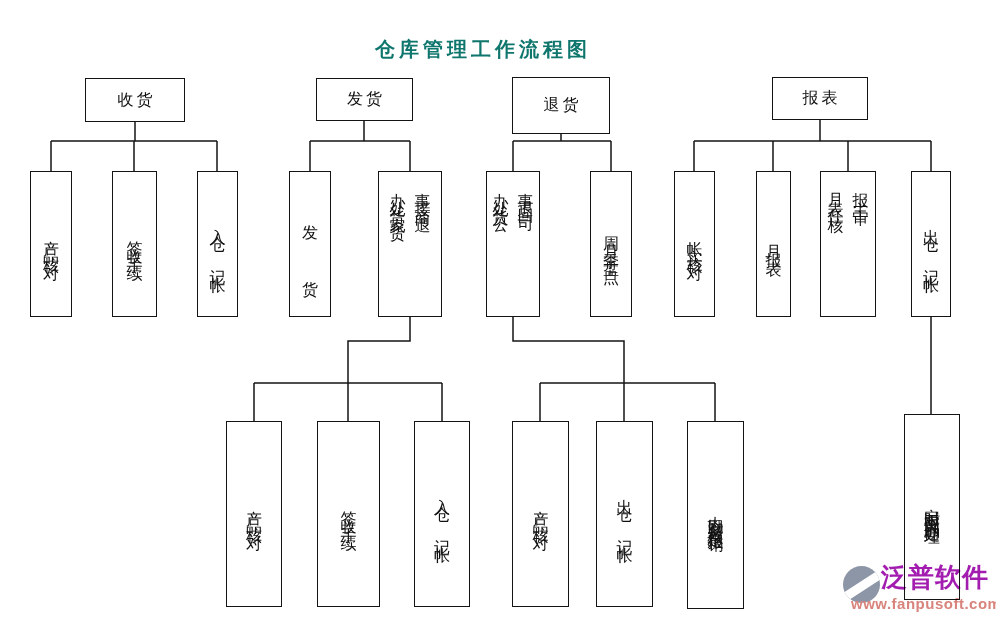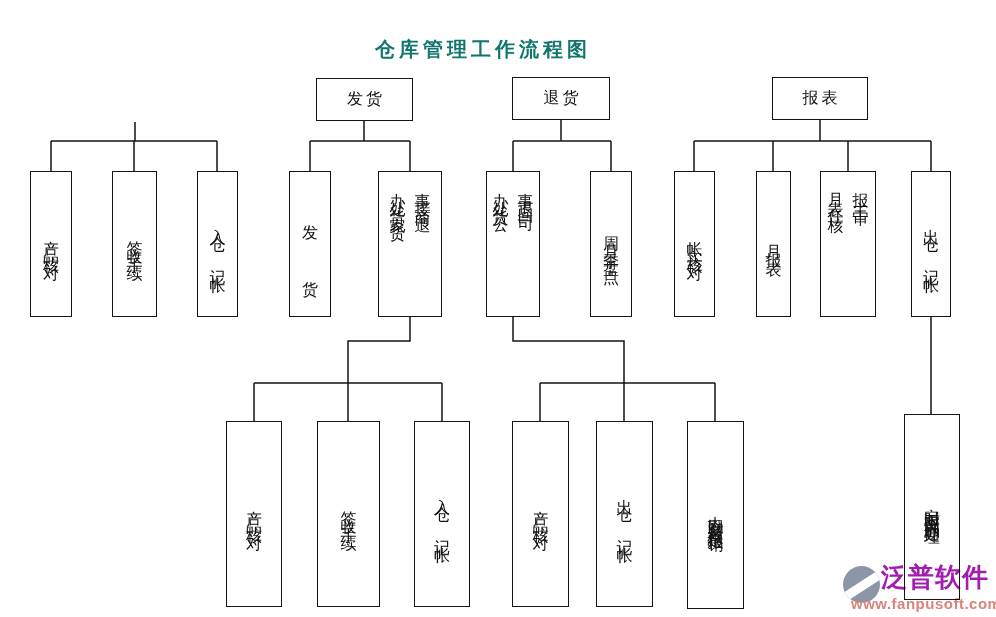--- a/index.html
+++ b/index.html
@@ -39,24 +39,27 @@
     <path fill="none" stroke="#141414" stroke-width="1.5" d="
       M135 122 V141 M51 141 H217 M51 141 V171 M134 141 V171 M217 141 V171
       M364 121 V141 M310 141 H410 M310 141 V171 M410 141 V171
       M561 120 V141 M513 141 H611 M513 141 V171 M611 141 V171
       M820 120 V141 M694 141 H931 M694 141 V171 M773 141 V171 M848 141 V171 M931 141 V171
       M410 317 V341 H348 V421 M254 383 H442 M254 383 V421 M442 383 V421
       M513 317 V341 H624 V421 M540 383 H715 M540 383 V421 M715 383 V421
       M931 317 V414"></path>
   </svg>
 
+  <div class="box hbox" style="left:85px;top:78px;width:100px;height:44px;">
+    <span>收货</span>
+  </div>
   <div class="box hbox" style="left:316px;top:78px;width:97px;height:43px;">
     <span>发货</span>
   </div>
-  <div class="box hbox" style="left:512px;top:77px;width:98px;height:43px;">
+  <div class="box hbox" style="left:512px;top:77px;width:98px;height:57px;">
     <span>退货</span>
   </div>
   <div class="box hbox" style="left:772px;top:77px;width:96px;height:43px;">
     <span>报表</span>
   </div>
 
   <div class="box vbox" style="left:30px;top:171px;width:42px;height:146px;">
     <div class="vcol">产品核对</div>
   </div>
   <div class="box vbox" style="left:112px;top:171px;width:45px;height:146px;">

